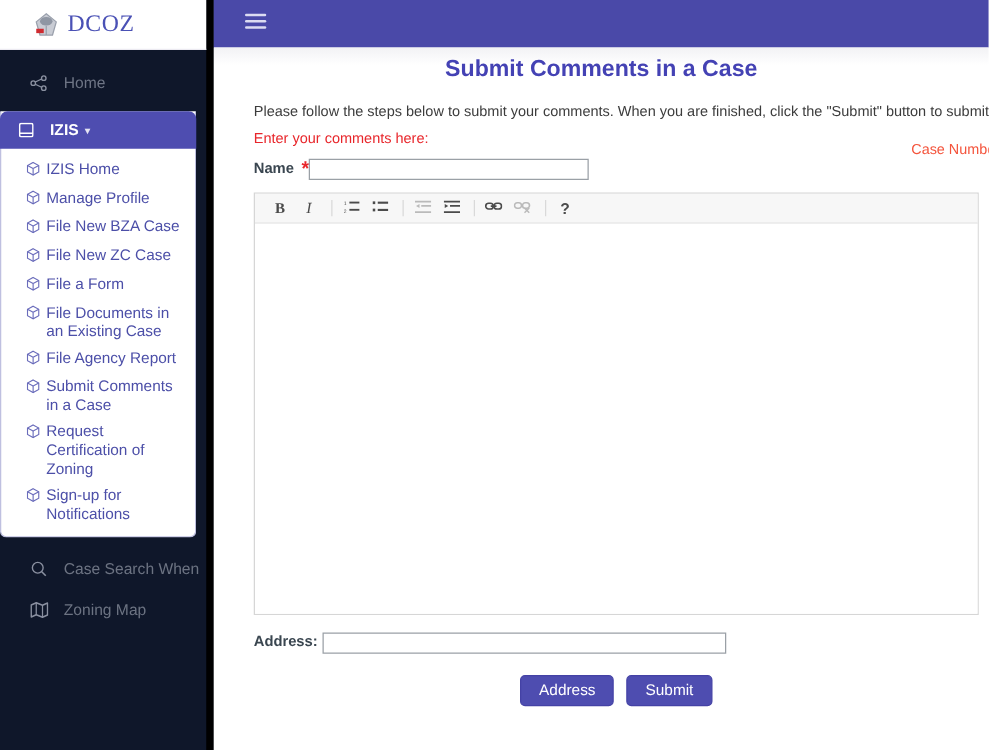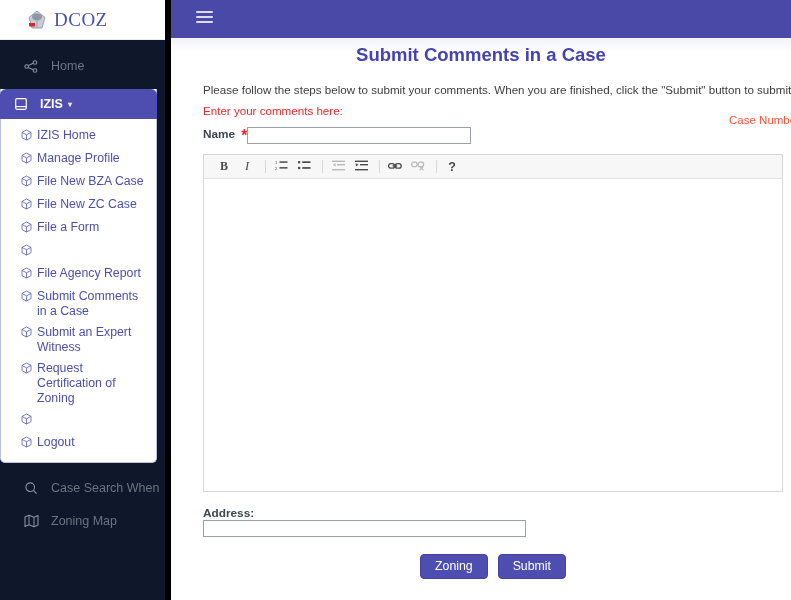--- a/index.html
+++ b/index.html
@@ -174,21 +174,21 @@
   .btn-row {
     display: flex; justify-content: center; gap: 10px;
     margin-top: 17px;
   }
   .btn {
     background: #4e4db0; color: #fff;
     border: 1px solid #4442a5; border-radius: 4px;
     font-size: 12.3px; padding: 4px 14px 5px 14px;
     cursor: pointer; font-family: "Liberation Sans", sans-serif;
   }
-  .addr-row { margin-top: 14px; flex-direction: column; }
+  .addr-row { margin-top: 14px; }
 </style>
 </head>
 <body>
 
 <div id="app">
 
   <div class="sidebar">
 
     <div class="brand">
       <span class="brand-logo">
@@ -287,20 +287,21 @@
           </div>
           <div class="sub-item">
             <span class="sub-ico">
               <svg width="11" height="12" viewBox="0 0 11 12">
                   <polygon points="5.5,1 10,3.4 10,8.6 5.5,11 1,8.6 1,3.4" fill="none" stroke="#6a6cbb" stroke-width="0.9"></polygon>
                   <line x1="1" y1="3.4" x2="5.5" y2="5.8" stroke="#6a6cbb" stroke-width="0.9"></line>
                   <line x1="10" y1="3.4" x2="5.5" y2="5.8" stroke="#6a6cbb" stroke-width="0.9"></line>
                   <line x1="5.5" y1="5.8" x2="5.5" y2="11" stroke="#6a6cbb" stroke-width="0.9"></line>
                 </svg>
             </span>
+            <span class="sub-label">File Documents in an Existing Case</span>
           </div>
           <div class="sub-item">
             <span class="sub-ico">
               <svg width="11" height="12" viewBox="0 0 11 12">
                   <polygon points="5.5,1 10,3.4 10,8.6 5.5,11 1,8.6 1,3.4" fill="none" stroke="#6a6cbb" stroke-width="0.9"></polygon>
                   <line x1="1" y1="3.4" x2="5.5" y2="5.8" stroke="#6a6cbb" stroke-width="0.9"></line>
                   <line x1="10" y1="3.4" x2="5.5" y2="5.8" stroke="#6a6cbb" stroke-width="0.9"></line>
                   <line x1="5.5" y1="5.8" x2="5.5" y2="11" stroke="#6a6cbb" stroke-width="0.9"></line>
                 </svg>
             </span>
@@ -319,53 +320,32 @@
           </div>
           <div class="sub-item">
             <span class="sub-ico">
               <svg width="11" height="12" viewBox="0 0 11 12">
                   <polygon points="5.5,1 10,3.4 10,8.6 5.5,11 1,8.6 1,3.4" fill="none" stroke="#6a6cbb" stroke-width="0.9"></polygon>
                   <line x1="1" y1="3.4" x2="5.5" y2="5.8" stroke="#6a6cbb" stroke-width="0.9"></line>
                   <line x1="10" y1="3.4" x2="5.5" y2="5.8" stroke="#6a6cbb" stroke-width="0.9"></line>
                   <line x1="5.5" y1="5.8" x2="5.5" y2="11" stroke="#6a6cbb" stroke-width="0.9"></line>
                 </svg>
             </span>
-            <span class="sub-label">Submit an Expert Witness</span>
-          </div>
-          <div class="sub-item">
-            <span class="sub-ico">
-              <svg width="11" height="12" viewBox="0 0 11 12">
-                  <polygon points="5.5,1 10,3.4 10,8.6 5.5,11 1,8.6 1,3.4" fill="none" stroke="#6a6cbb" stroke-width="0.9"></polygon>
-                  <line x1="1" y1="3.4" x2="5.5" y2="5.8" stroke="#6a6cbb" stroke-width="0.9"></line>
-                  <line x1="10" y1="3.4" x2="5.5" y2="5.8" stroke="#6a6cbb" stroke-width="0.9"></line>
-                  <line x1="5.5" y1="5.8" x2="5.5" y2="11" stroke="#6a6cbb" stroke-width="0.9"></line>
-                </svg>
-            </span>
             <span class="sub-label">Request Certification of Zoning</span>
           </div>
           <div class="sub-item">
             <span class="sub-ico">
               <svg width="11" height="12" viewBox="0 0 11 12">
                   <polygon points="5.5,1 10,3.4 10,8.6 5.5,11 1,8.6 1,3.4" fill="none" stroke="#6a6cbb" stroke-width="0.9"></polygon>
                   <line x1="1" y1="3.4" x2="5.5" y2="5.8" stroke="#6a6cbb" stroke-width="0.9"></line>
                   <line x1="10" y1="3.4" x2="5.5" y2="5.8" stroke="#6a6cbb" stroke-width="0.9"></line>
                   <line x1="5.5" y1="5.8" x2="5.5" y2="11" stroke="#6a6cbb" stroke-width="0.9"></line>
                 </svg>
             </span>
-          </div>
-          <div class="sub-item">
-            <span class="sub-ico">
-              <svg width="11" height="12" viewBox="0 0 11 12">
-                  <polygon points="5.5,1 10,3.4 10,8.6 5.5,11 1,8.6 1,3.4" fill="none" stroke="#6a6cbb" stroke-width="0.9"></polygon>
-                  <line x1="1" y1="3.4" x2="5.5" y2="5.8" stroke="#6a6cbb" stroke-width="0.9"></line>
-                  <line x1="10" y1="3.4" x2="5.5" y2="5.8" stroke="#6a6cbb" stroke-width="0.9"></line>
-                  <line x1="5.5" y1="5.8" x2="5.5" y2="11" stroke="#6a6cbb" stroke-width="0.9"></line>
-                </svg>
-            </span>
-            <span class="sub-label">Logout</span>
+            <span class="sub-label">Sign-up for Notifications</span>
           </div>
         </div>
       </div>
 
       <div class="tail">
         <div class="nav-row">
           <span class="nav-ico">
             <svg width="14" height="14" viewBox="0 0 14 14">
               <circle cx="6.2" cy="6.2" r="4.3" fill="none" stroke="#8a90a0" stroke-width="1.1"></circle>
               <line x1="9.4" y1="9.4" x2="12.6" y2="12.6" stroke="#8a90a0" stroke-width="1.3"></line>
@@ -483,19 +463,19 @@
         </div>
         <div class="editor-body"></div>
       </div>
 
       <div class="field-row addr-row">
         <span class="field-label">Address:</span>
         <input class="text-input" id="address-input" type="text" value="" style="">
       </div>
 
       <div class="btn-row">
-        <button class="btn">Zoning</button>
+        <button class="btn">Address</button>
         <button class="btn">Submit</button>
       </div>
 
     </div>
   </div>
 </div>
 
 </body></html>

